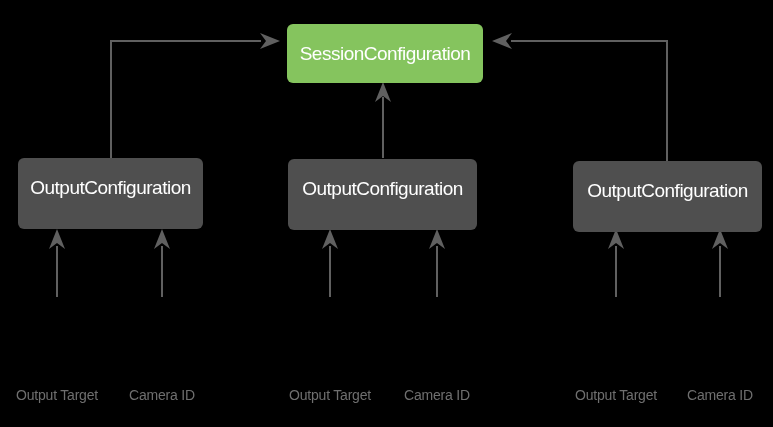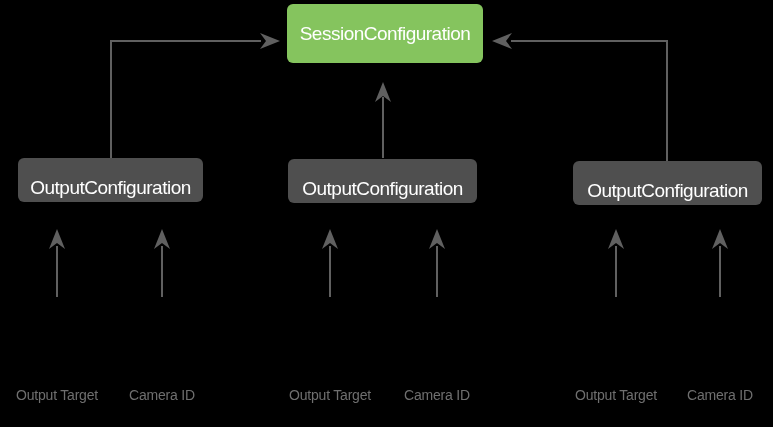--- a/index.html
+++ b/index.html
@@ -35,29 +35,29 @@
     position: absolute;
     border-radius: 6px;
     color: #ffffff;
     text-align: center;
     font-size: 19px;
     letter-spacing: -0.5px;
     white-space: nowrap;
   }
   .node-session {
     left: 287px;
-    top: 4px;
+    top: 24px;
     width: 196px;
     height: 59px;
     line-height: 59px;
     background: #85C45E;
   }
   .node-output {
     background: #4F4F4F;
-    height: 44px;
+    height: 71px;
     line-height: 60px;
   }
   #output-node-1 { left: 18px;  top: 158px; width: 185px; }
   #output-node-2 { left: 288px; top: 159px; width: 189px; }
   #output-node-3 { left: 573px; top: 161px; width: 189px; }
   .input-label {
     position: absolute;
     top: 387px;
     width: 120px;
     text-align: center;

